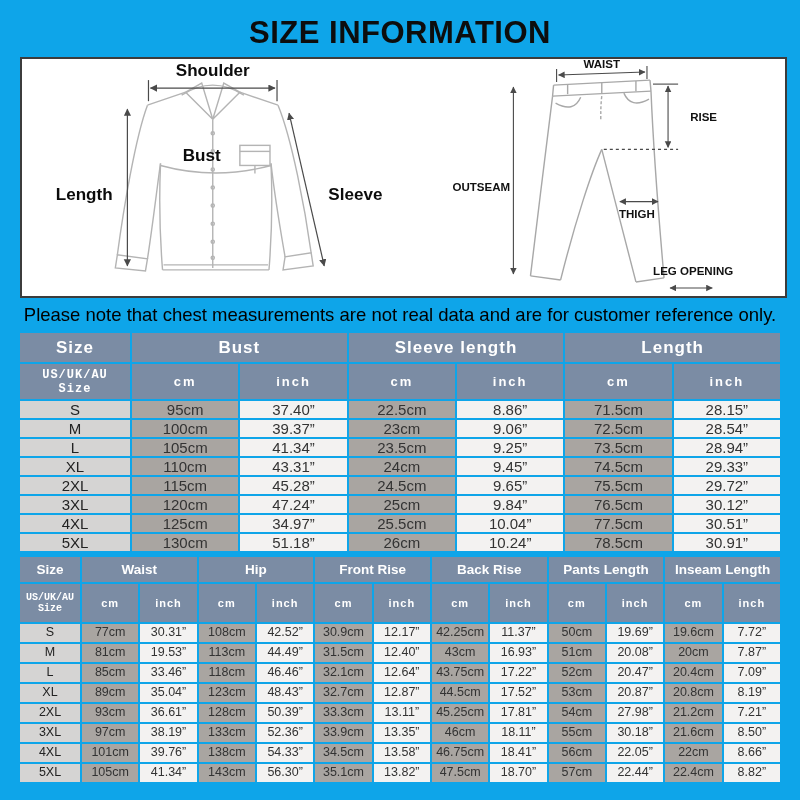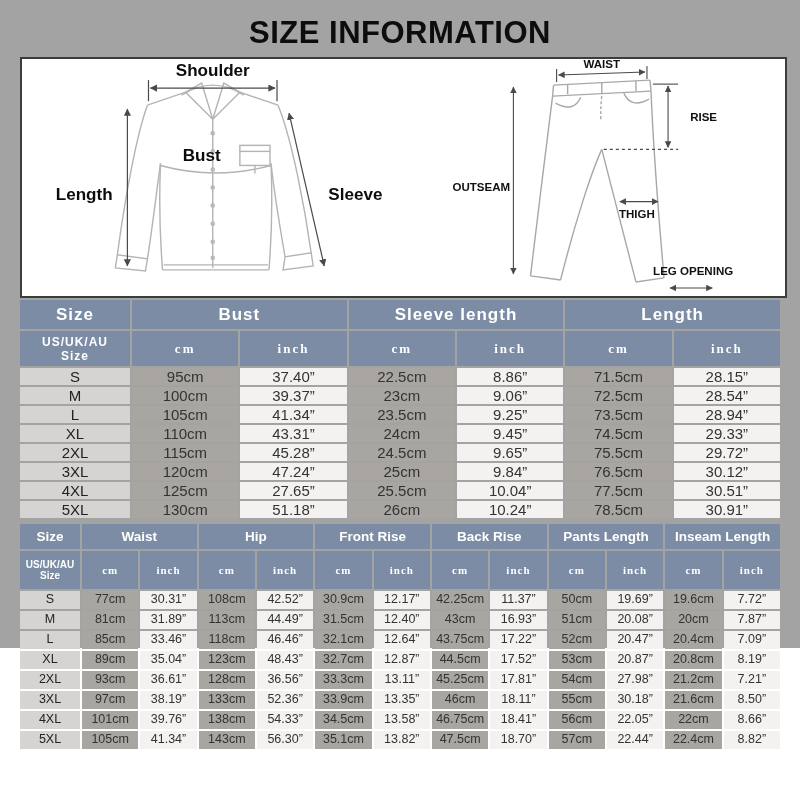--- a/index.html
+++ b/index.html
@@ -5,21 +5,21 @@
   :root{
     --header-bg:#7b8ca4;
     --cm-bg:#a9a5a1;
     --inch-bg:#f3f2f1;
     --size-bg:#d5d4d3;
     --table-text:#333333;
   }
   *{box-sizing:border-box;}
   html,body{margin:0;padding:0;background:#fff;}
   body{width:800px;height:800px;font-family:"Liberation Sans",sans-serif;overflow:hidden;}
-  .page{position:relative;width:800px;height:648px;background:#a3a3a3;}
+  .page{position:relative;width:800px;height:800px;background:#0ea5e9;}
 
   .title{
     margin:0;padding-top:15px;height:57px;
     text-align:center;font-size:31px;font-weight:bold;
     letter-spacing:.5px;color:#0d0d0d;
   }
 
   .diagram-box{
     margin:0 13px 0 20px;width:767px;height:241px;
     border:2px solid #3c3c3c;display:flex;background:#fff;text-decoration:underline;
@@ -38,24 +38,24 @@
   td{padding:0;text-align:center;vertical-align:middle;color:var(--table-text);line-height:1.05;}
 
   .t1 col.c-size{width:110px;}
   .t2 col.c-size{width:60px;}
 
   .t1 .group-row th{height:29px;font-size:17px;letter-spacing:1px;}
   .t1 .unit-row th{height:35px;}
   .t2 .group-row th{height:25px;font-size:13.5px;letter-spacing:0;}
   .t2 .unit-row th{height:38px;}
 
-  th.sub-head{white-space:pre-line;font-family:Liberation Sans, sans-serif;letter-spacing:1px;}
+  th.sub-head{white-space:pre-line;font-family:Liberation Mono, monospace;letter-spacing:1px;}
   .t1 th.sub-head{font-size:12px;}
   .t2 th.sub-head{font-size:10px;letter-spacing:0;}
-  th.unit{font-family:Liberation Serif, serif;}
+  th.unit{font-family:Liberation Sans, sans-serif;}
   .t1 th.unit{font-size:13px;letter-spacing:2px;}
   .t2 th.unit{font-size:11px;letter-spacing:1px;}
 
   .t1 tbody td{height:17px;font-size:15px;}
   .t2 tbody td{height:18px;font-size:12.5px;}
   td.size-cell{background:var(--size-bg);color:#222;}
   td.cm-cell{background:var(--cm-bg);}
   td.inch-cell{background:var(--inch-bg);}
 </style>
 </head>
@@ -156,20 +156,21 @@
       <g fill="#111" font-weight="bold" font-size="11.5" text-anchor="middle" stroke="none">
         <text x="196" y="9">WAIST</text>
         <text x="284" y="62" text-anchor="start">RISE</text>
         <text x="76" y="131">OUTSEAM</text>
         <text x="231" y="158">THIGH</text>
         <text x="287" y="215">LEG OPENING</text>
       </g>
     </svg>
   </div>
 
+  <p class="note">Please note that chest measurements are not real data and are for customer reference only.</p>
 
   <table class="t1">
     <colgroup>
       <col class="c-size">
         <col>
         <col>
         <col>
         <col>
         <col>
         <col>
@@ -243,21 +244,21 @@
           <td class="cm-cell">120cm</td>
           <td class="inch-cell">47.24”</td>
           <td class="cm-cell">25cm</td>
           <td class="inch-cell">9.84”</td>
           <td class="cm-cell">76.5cm</td>
           <td class="inch-cell">30.12”</td>
         </tr>
         <tr>
           <td class="size-cell">4XL</td>
           <td class="cm-cell">125cm</td>
-          <td class="inch-cell">27.65”</td>
+          <td class="inch-cell">34.97”</td>
           <td class="cm-cell">25.5cm</td>
           <td class="inch-cell">10.04”</td>
           <td class="cm-cell">77.5cm</td>
           <td class="inch-cell">30.51”</td>
         </tr>
         <tr>
           <td class="size-cell">5XL</td>
           <td class="cm-cell">130cm</td>
           <td class="inch-cell">51.18”</td>
           <td class="cm-cell">26cm</td>
@@ -323,21 +324,21 @@
           <td class="cm-cell">42.25cm</td>
           <td class="inch-cell">11.37”</td>
           <td class="cm-cell">50cm</td>
           <td class="inch-cell">19.69”</td>
           <td class="cm-cell">19.6cm</td>
           <td class="inch-cell">7.72”</td>
         </tr>
         <tr>
           <td class="size-cell">M</td>
           <td class="cm-cell">81cm</td>
-          <td class="inch-cell">31.89”</td>
+          <td class="inch-cell">19.53”</td>
           <td class="cm-cell">113cm</td>
           <td class="inch-cell">44.49”</td>
           <td class="cm-cell">31.5cm</td>
           <td class="inch-cell">12.40”</td>
           <td class="cm-cell">43cm</td>
           <td class="inch-cell">16.93”</td>
           <td class="cm-cell">51cm</td>
           <td class="inch-cell">20.08”</td>
           <td class="cm-cell">20cm</td>
           <td class="inch-cell">7.87”</td>
@@ -370,21 +371,21 @@
           <td class="cm-cell">53cm</td>
           <td class="inch-cell">20.87”</td>
           <td class="cm-cell">20.8cm</td>
           <td class="inch-cell">8.19”</td>
         </tr>
         <tr>
           <td class="size-cell">2XL</td>
           <td class="cm-cell">93cm</td>
           <td class="inch-cell">36.61”</td>
           <td class="cm-cell">128cm</td>
-          <td class="inch-cell">36.56”</td>
+          <td class="inch-cell">50.39”</td>
           <td class="cm-cell">33.3cm</td>
           <td class="inch-cell">13.11”</td>
           <td class="cm-cell">45.25cm</td>
           <td class="inch-cell">17.81”</td>
           <td class="cm-cell">54cm</td>
           <td class="inch-cell">27.98”</td>
           <td class="cm-cell">21.2cm</td>
           <td class="inch-cell">7.21”</td>
         </tr>
         <tr>

